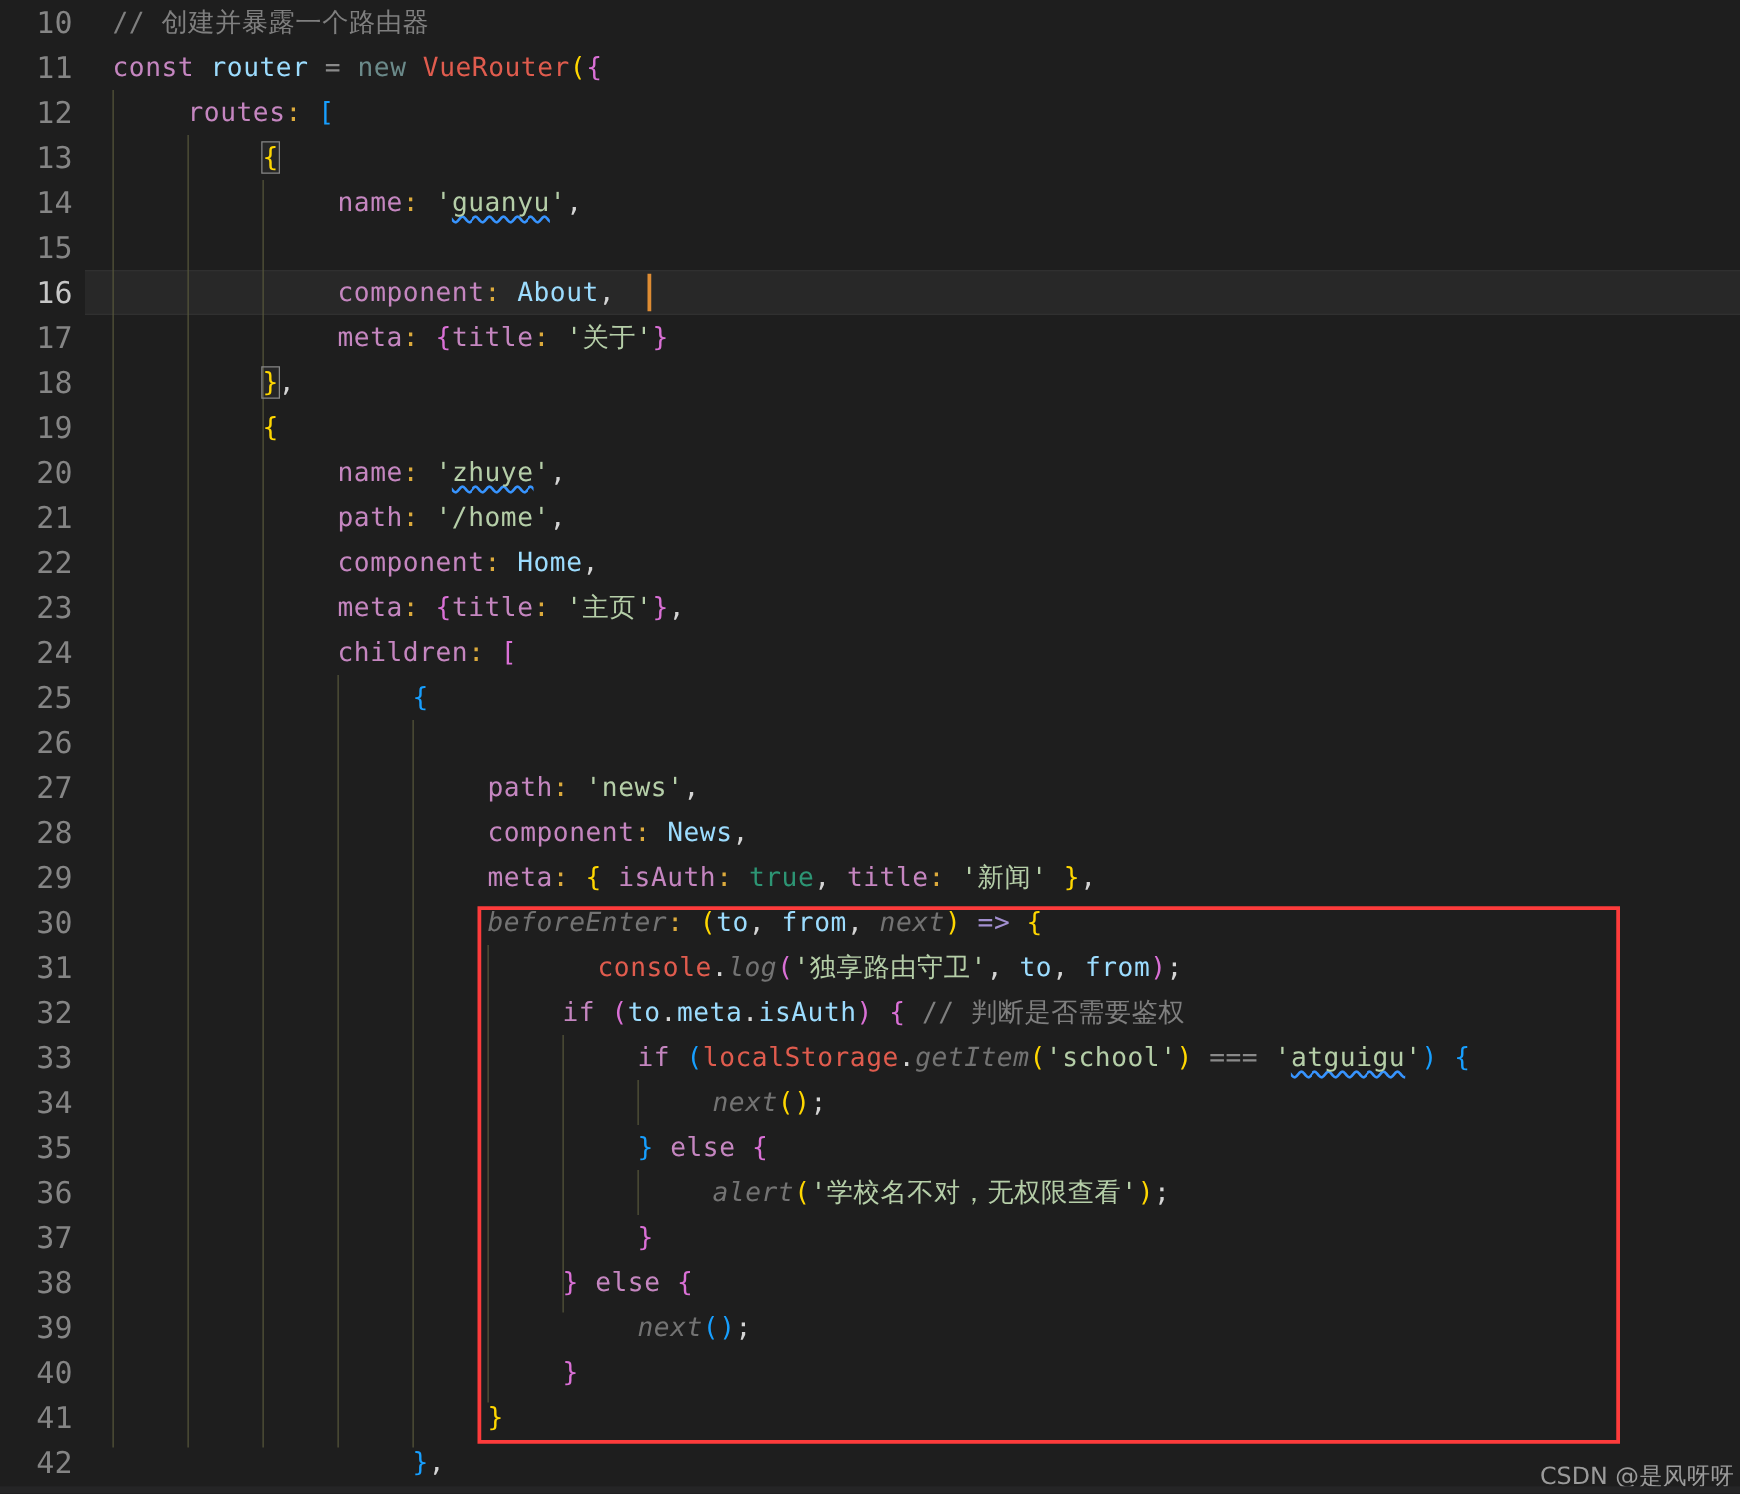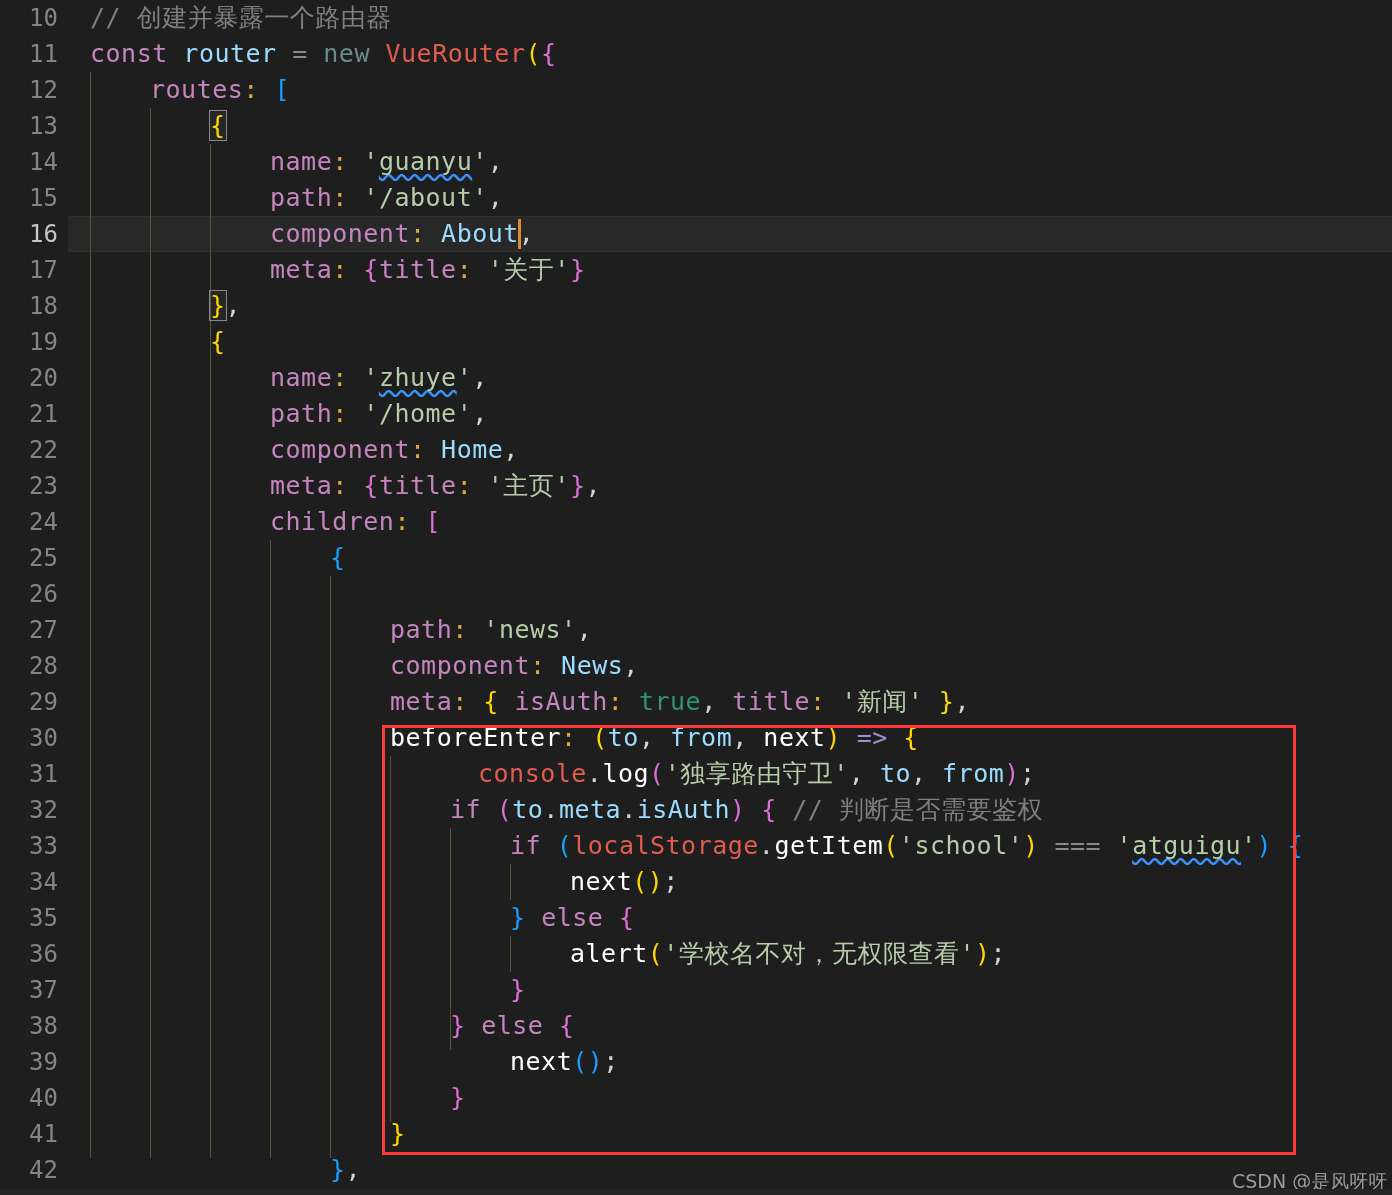--- a/index.html
+++ b/index.html
@@ -48,21 +48,21 @@
     z-index: 2;
   }
   .line {
     position: absolute;
     left: 0;
     width: 1392px;
     height: 36px;
     line-height: 36px;
     white-space: pre;
     font-family: "DejaVu Sans Mono", "Liberation Mono", monospace;
-    font-size: 25px;
+    font-size: 21px;
   }
   .line .txt {
     position: absolute;
     left: 90px;
     top: 0;
     white-space: pre;
     letter-spacing: 0.02em;
   }
   .activeline {
     position: absolute;
@@ -87,21 +87,21 @@
   
   .kw      { color: #c586c0; }  
   .kw2     { color: #6b8a8a; }  
   .var     { color: #9cdcfe; }  
   .prop    { color: #c586c0; }
   .cls     { color: #e05c4e; }
   .str     { color: #b5cea8; }
   .bool    { color: #2d9574; }
   .com     { color: #7f7f7f; }  
   .fn      { color: #dcaa3c; }
-  .fno     { color: #ffffff; }  
+  .fno     { color: #737373; font-style: italic; }  
   .op      { color: #8a8a8a; }
   .pl-y    { color: #ffd700; }  
   .pl-p    { color: #da70d6; }  
   .pl-b    { color: #179fff; }  
   .white   { color: #d4d4d4; }
   .punc    { color: #d4d4d4; }
   .arrow   { color: #a28fd0; }
 
   
   .bmatch {
@@ -185,23 +185,20 @@
     </div>
 
     <div class="line" style="top:108px;">
       <span class="txt" style="left:210px;"><span class="pl-y bmatch">{</span></span>
     </div>
 
     <div class="line" style="top:144px;">
       <span class="txt" style="left:270px;text-align:center;"><span class="prop">name</span><span class="fn">:</span><span class="white"> </span><span class="str">'</span><span class="str squig">guanyu</span><span class="str">'</span><span class="punc">,</span></span>
     </div>
 
-    <div class="line" style="top:180px;">
-      <span class="txt" style="left:270px;"><span class="prop">path</span><span class="fn">:</span><span class="white"> </span><span class="str">'/about'</span><span class="punc">,</span></span>
-    </div>
 
     <div class="line" style="top:216px;">
       <span class="txt" style="left:270px;"><span class="prop">component</span><span class="fn">:</span><span class="white"> </span><span class="var">About</span><span class="punc">,</span></span>
     </div>
 
     <div class="line" style="top:252px;">
       <span class="txt" style="left:270px;"><span class="prop">meta</span><span class="fn">:</span><span class="white"> </span><span class="pl-p">{</span><span class="prop">title</span><span class="fn">:</span><span class="white"> </span><span class="str">'关于'</span><span class="pl-p">}</span></span>
     </div>
 
     <div class="line" style="top:288px;">

